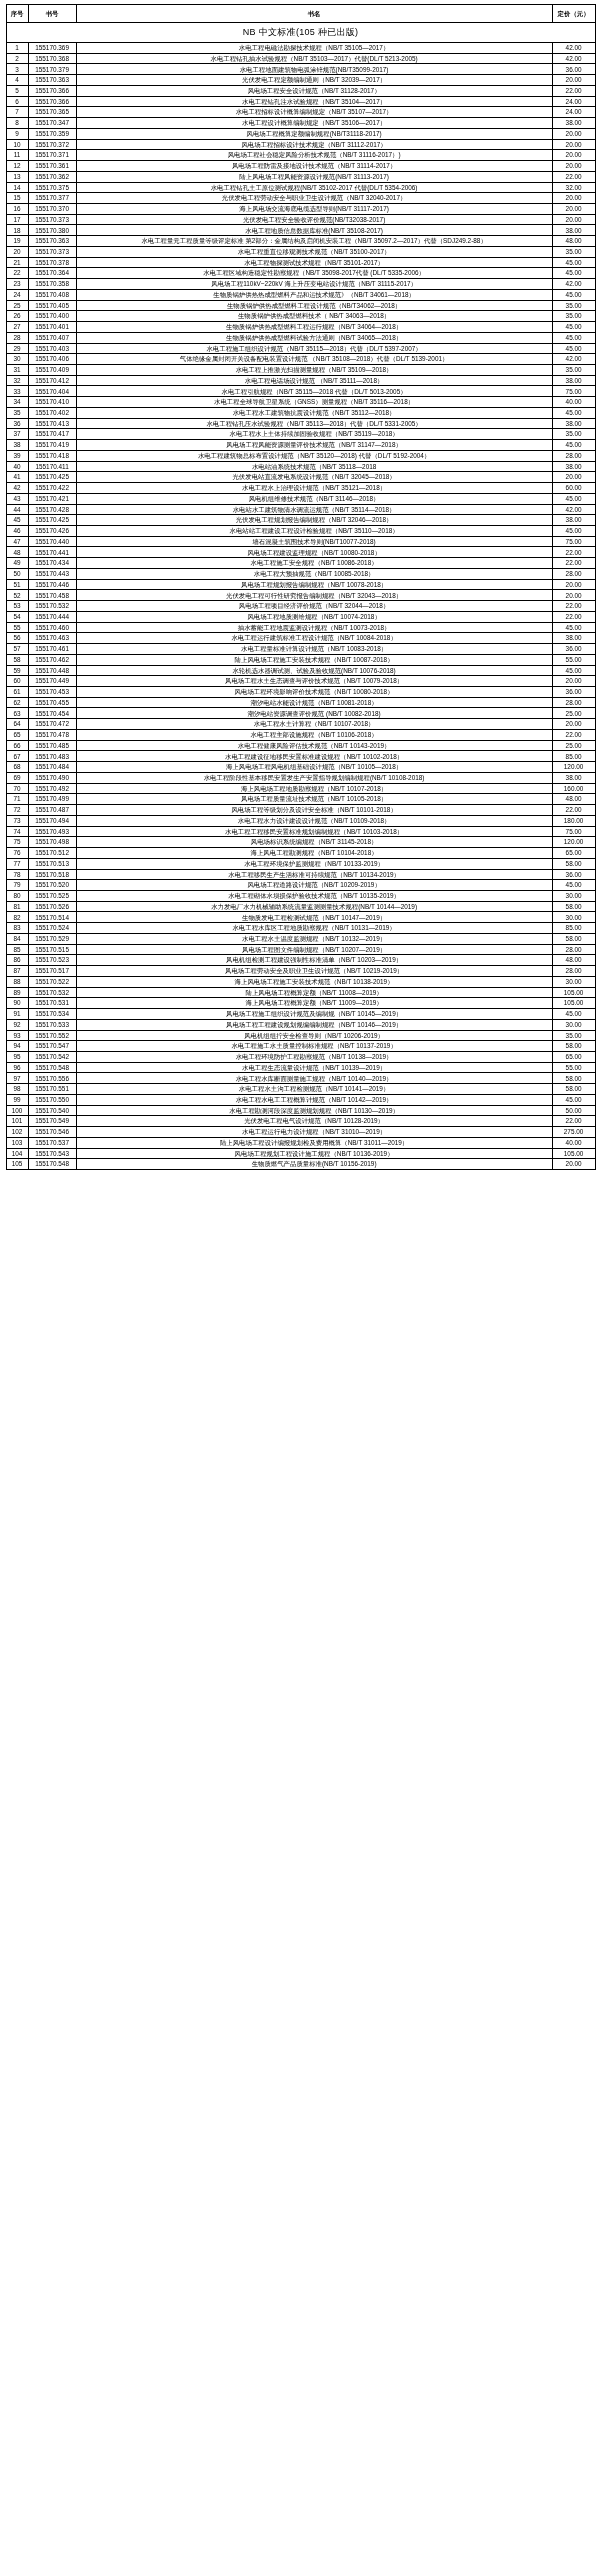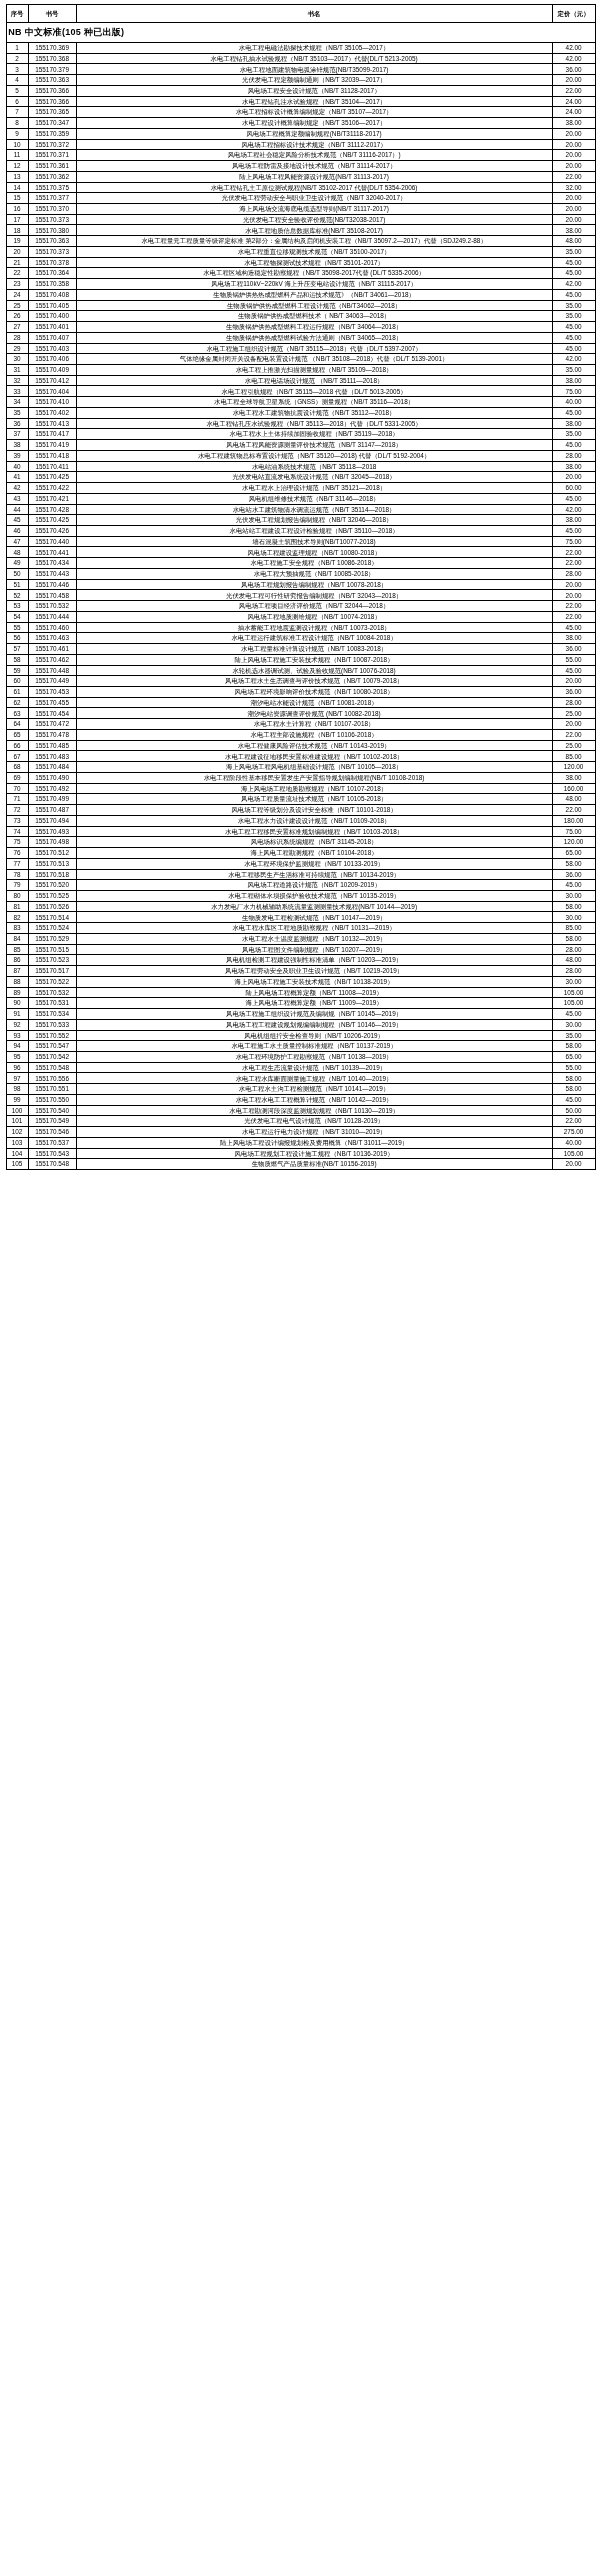--- a/index.html
+++ b/index.html
@@ -54,22 +54,22 @@
   td.name {
     text-align: center;
     font-size: 6.4px;
   }
   td.price {
     text-align: center;
     font-size: 6.1px;
     white-space: nowrap;
   }
   tr.section td {
-    text-align: left;
-    font-weight: bold;
+    text-align: center;
+    font-weight: normal;
     font-size: 9px;
     height: 16.7px;
     letter-spacing: 0.3px;
   }
 </style>
 </head>
 <body>
 
 <div class="page">
   <table class="std">

